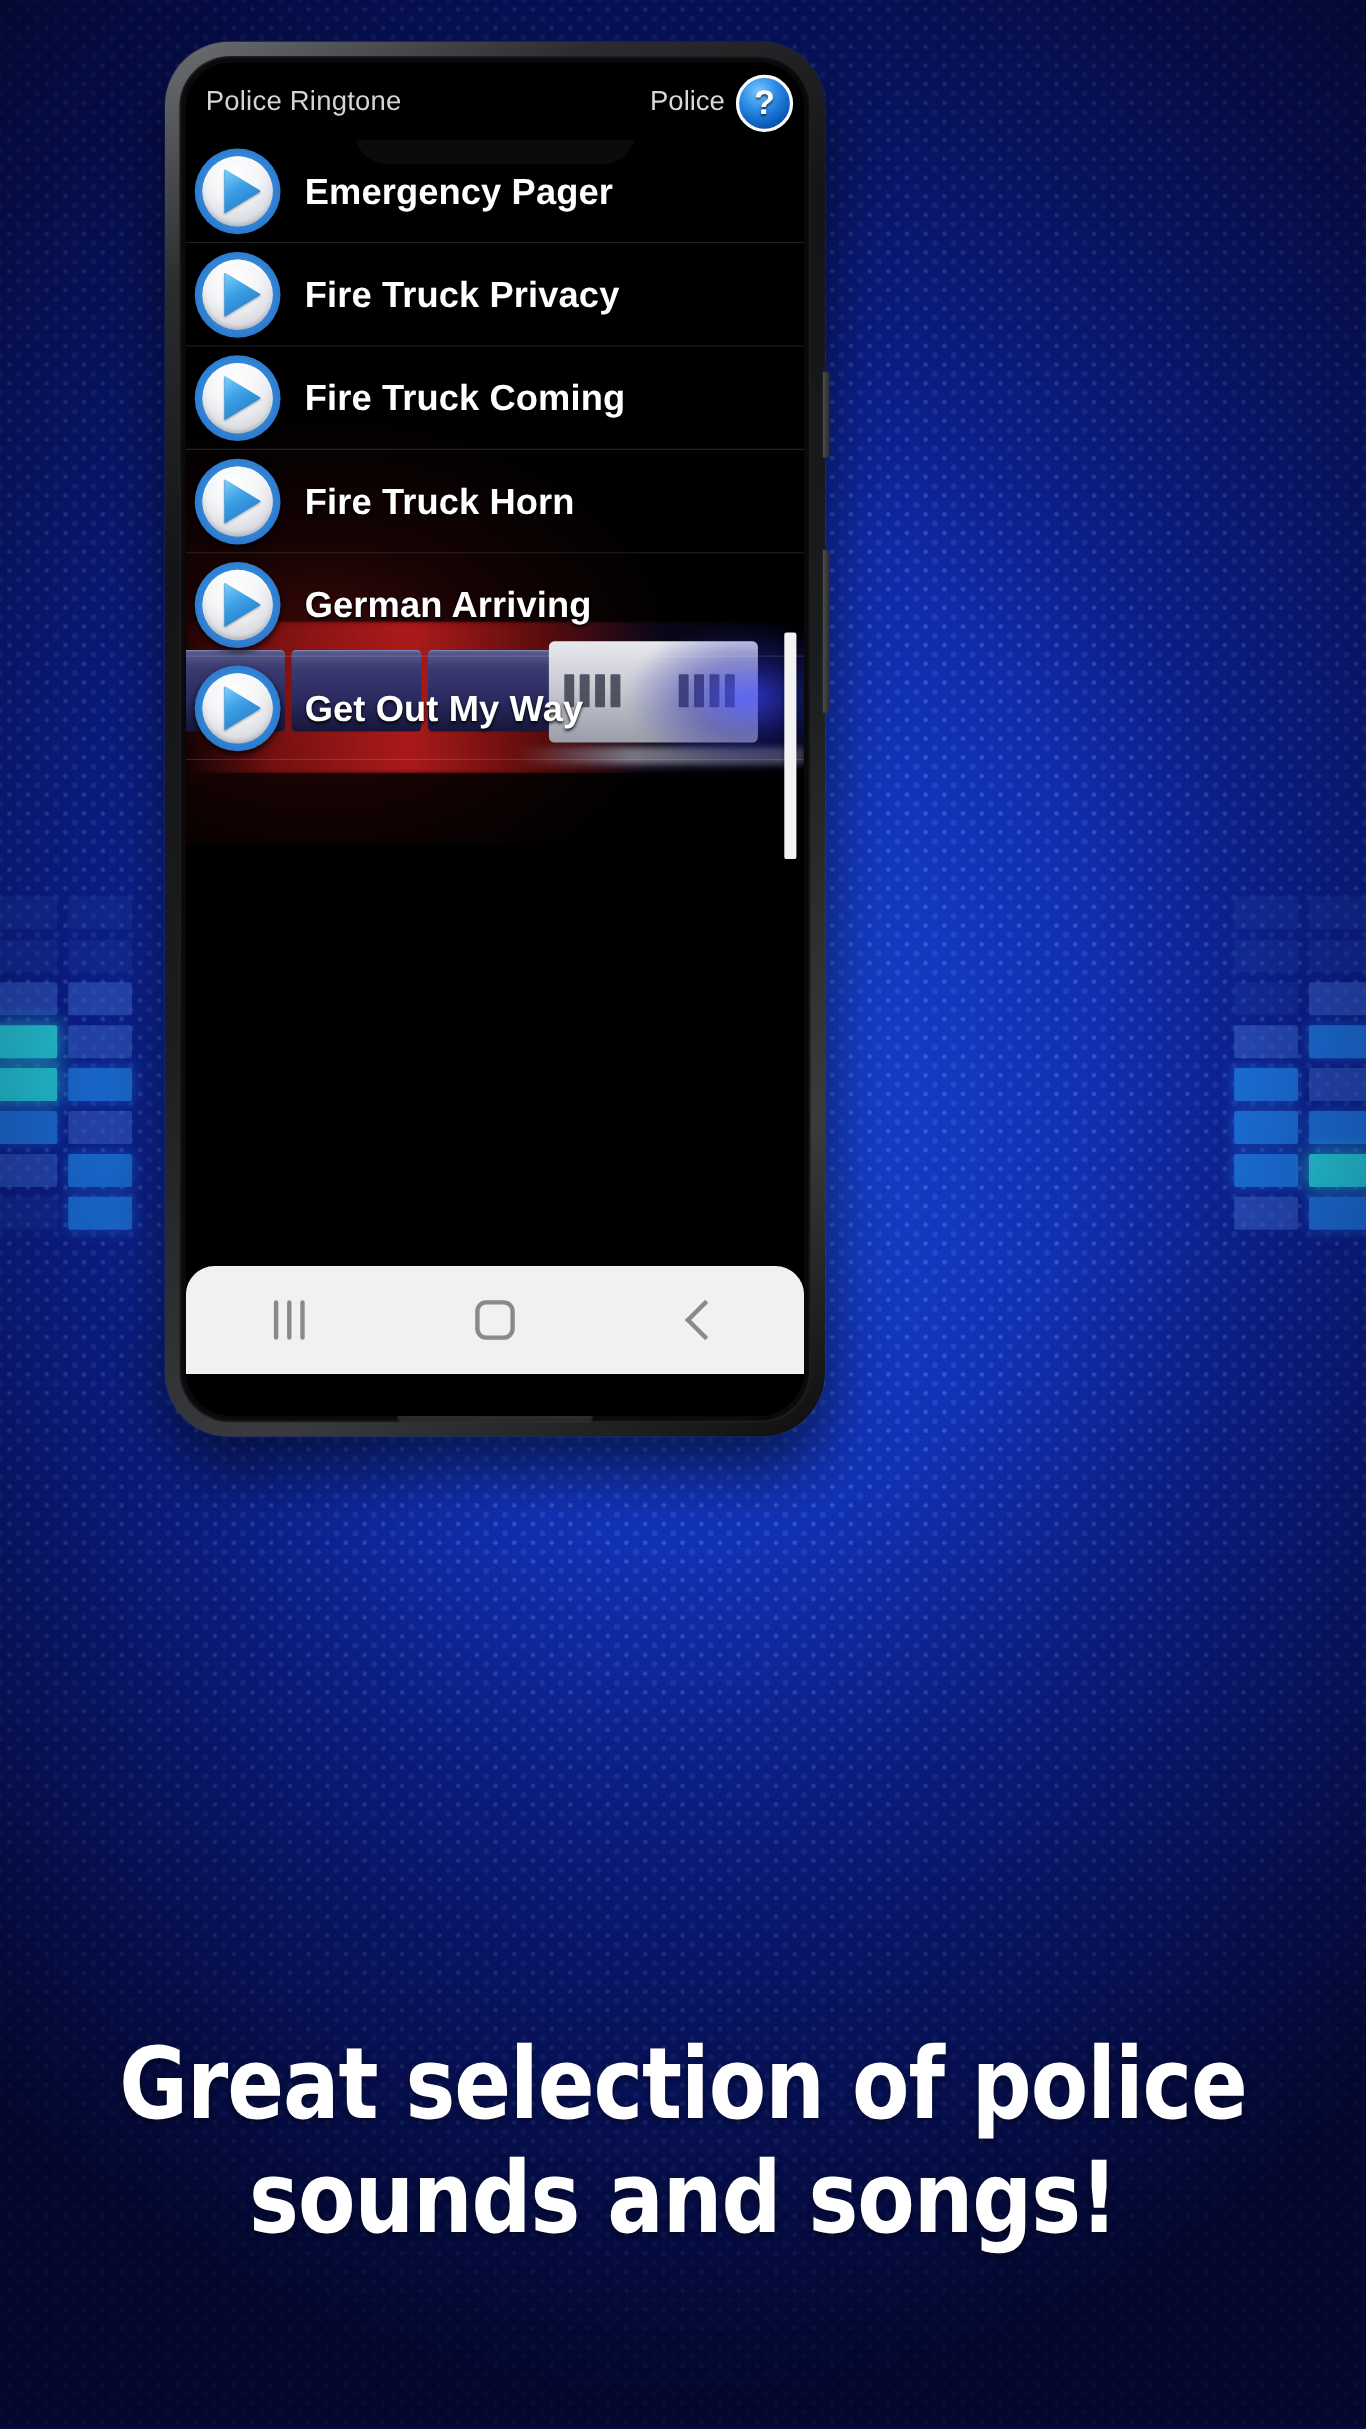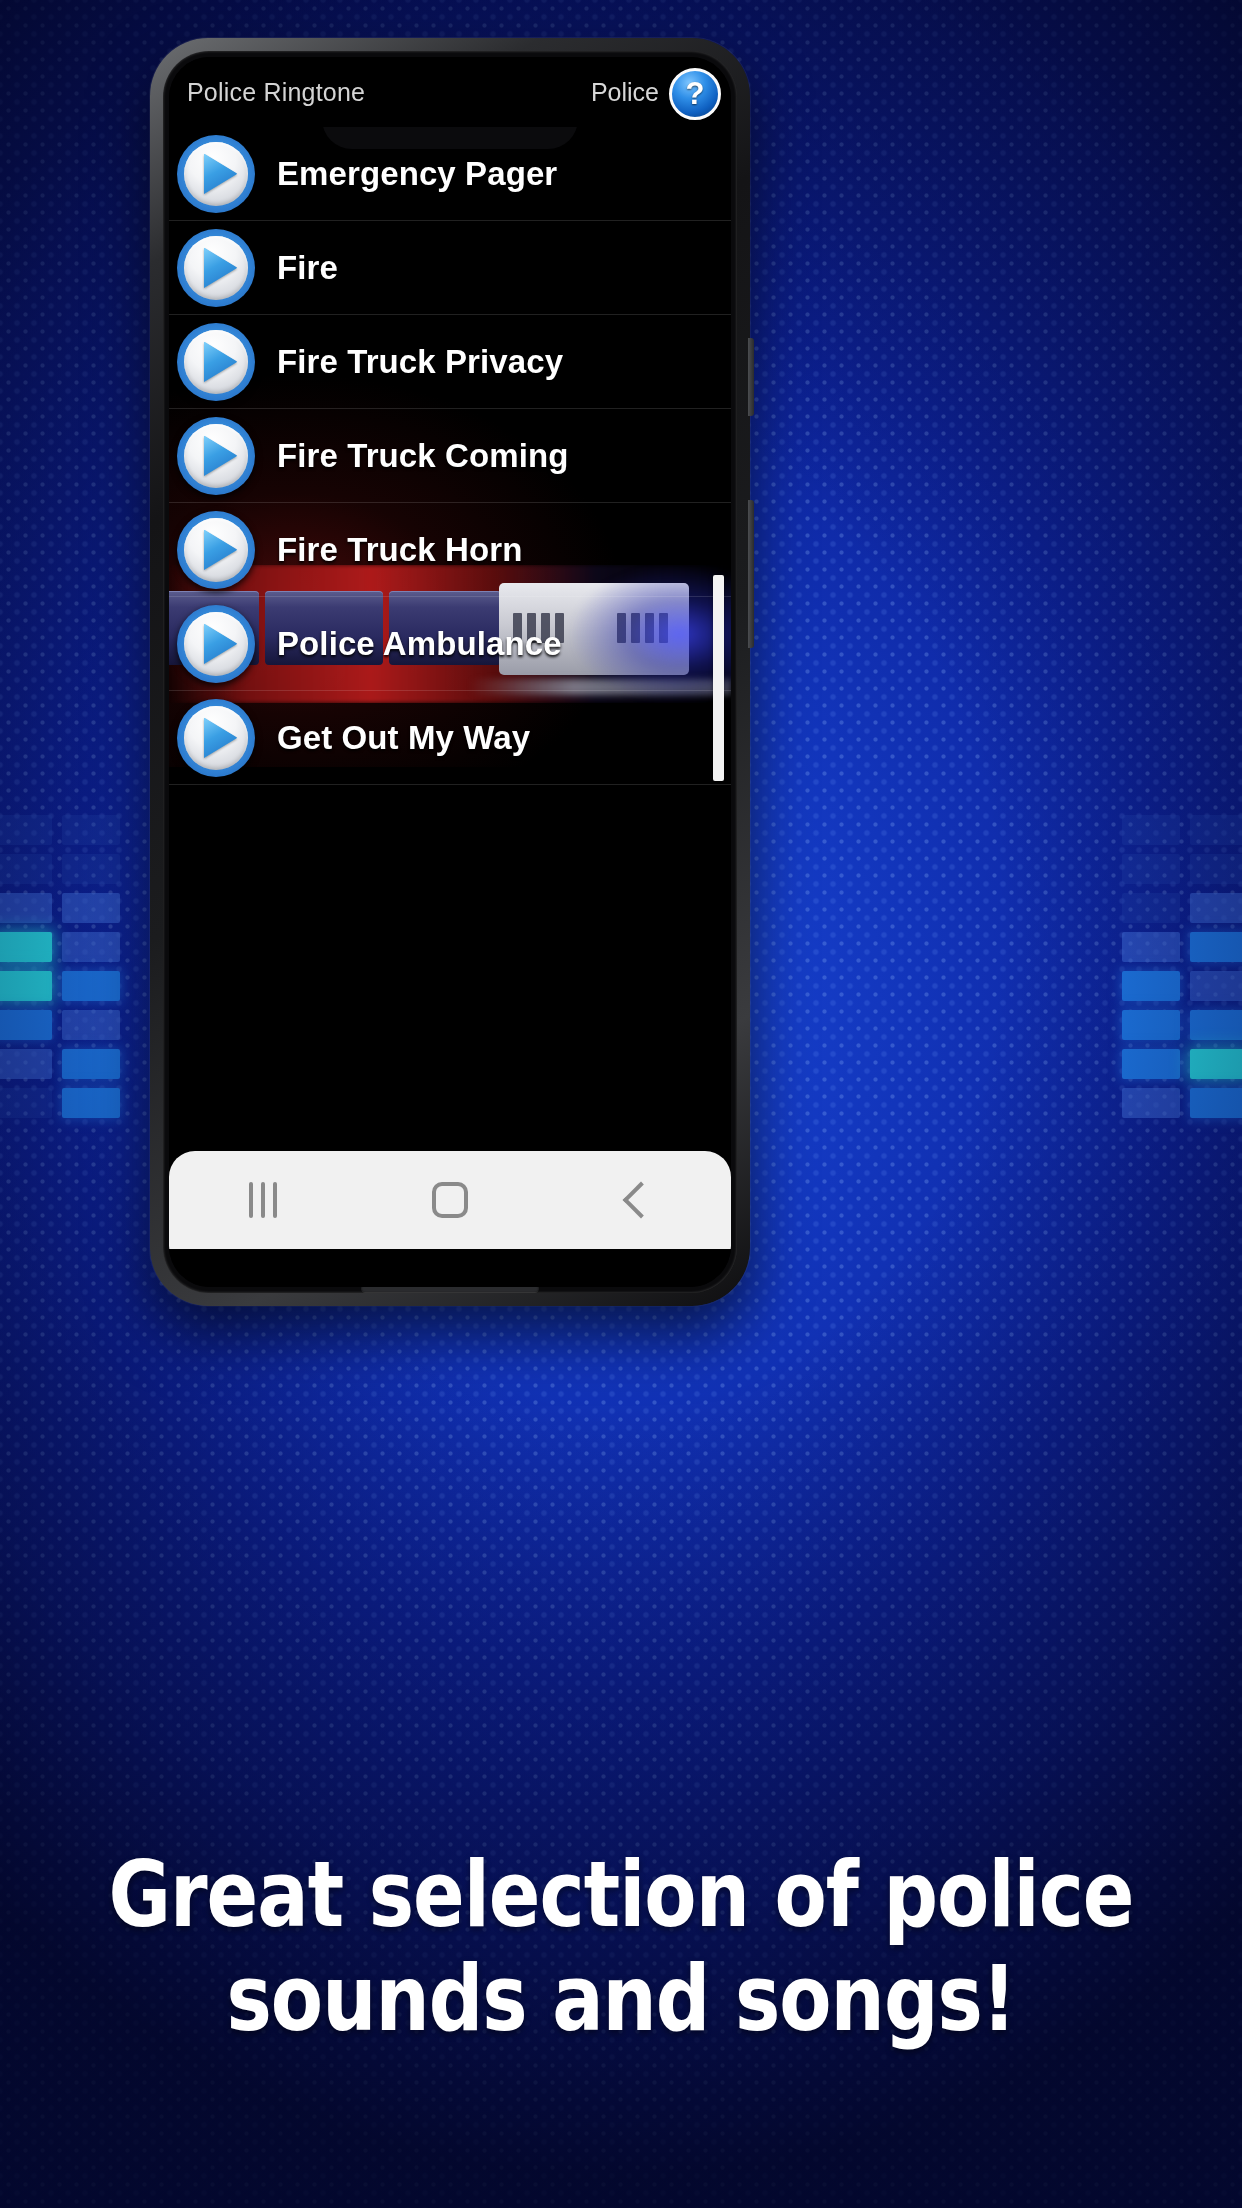--- a/index.html
+++ b/index.html
@@ -402,27 +402,20 @@
               <span class="play-tri"></span>
               <span class="play-tri-grad"></span>
             </div>
           <div class="row-label">Emergency Pager</div>
         </div>
         <div class="row">
           <div class="play-btn">
               <span class="play-tri"></span>
               <span class="play-tri-grad"></span>
             </div>
-          <div class="row-label">Fire</div>
-        </div>
-        <div class="row">
-          <div class="play-btn">
-              <span class="play-tri"></span>
-              <span class="play-tri-grad"></span>
-            </div>
           <div class="row-label">Fire Truck Privacy</div>
         </div>
         <div class="row">
           <div class="play-btn">
               <span class="play-tri"></span>
               <span class="play-tri-grad"></span>
             </div>
           <div class="row-label">Fire Truck Coming</div>
         </div>
         <div class="row">
@@ -430,21 +423,21 @@
               <span class="play-tri"></span>
               <span class="play-tri-grad"></span>
             </div>
           <div class="row-label">Fire Truck Horn</div>
         </div>
         <div class="row">
           <div class="play-btn">
               <span class="play-tri"></span>
               <span class="play-tri-grad"></span>
             </div>
-          <div class="row-label">Police Ambulance</div>
+          <div class="row-label">German Arriving</div>
         </div>
         <div class="row">
           <div class="play-btn">
               <span class="play-tri"></span>
               <span class="play-tri-grad"></span>
             </div>
           <div class="row-label">Get Out My Way</div>
         </div>
 
         <div id="list-scrollbar"></div>

